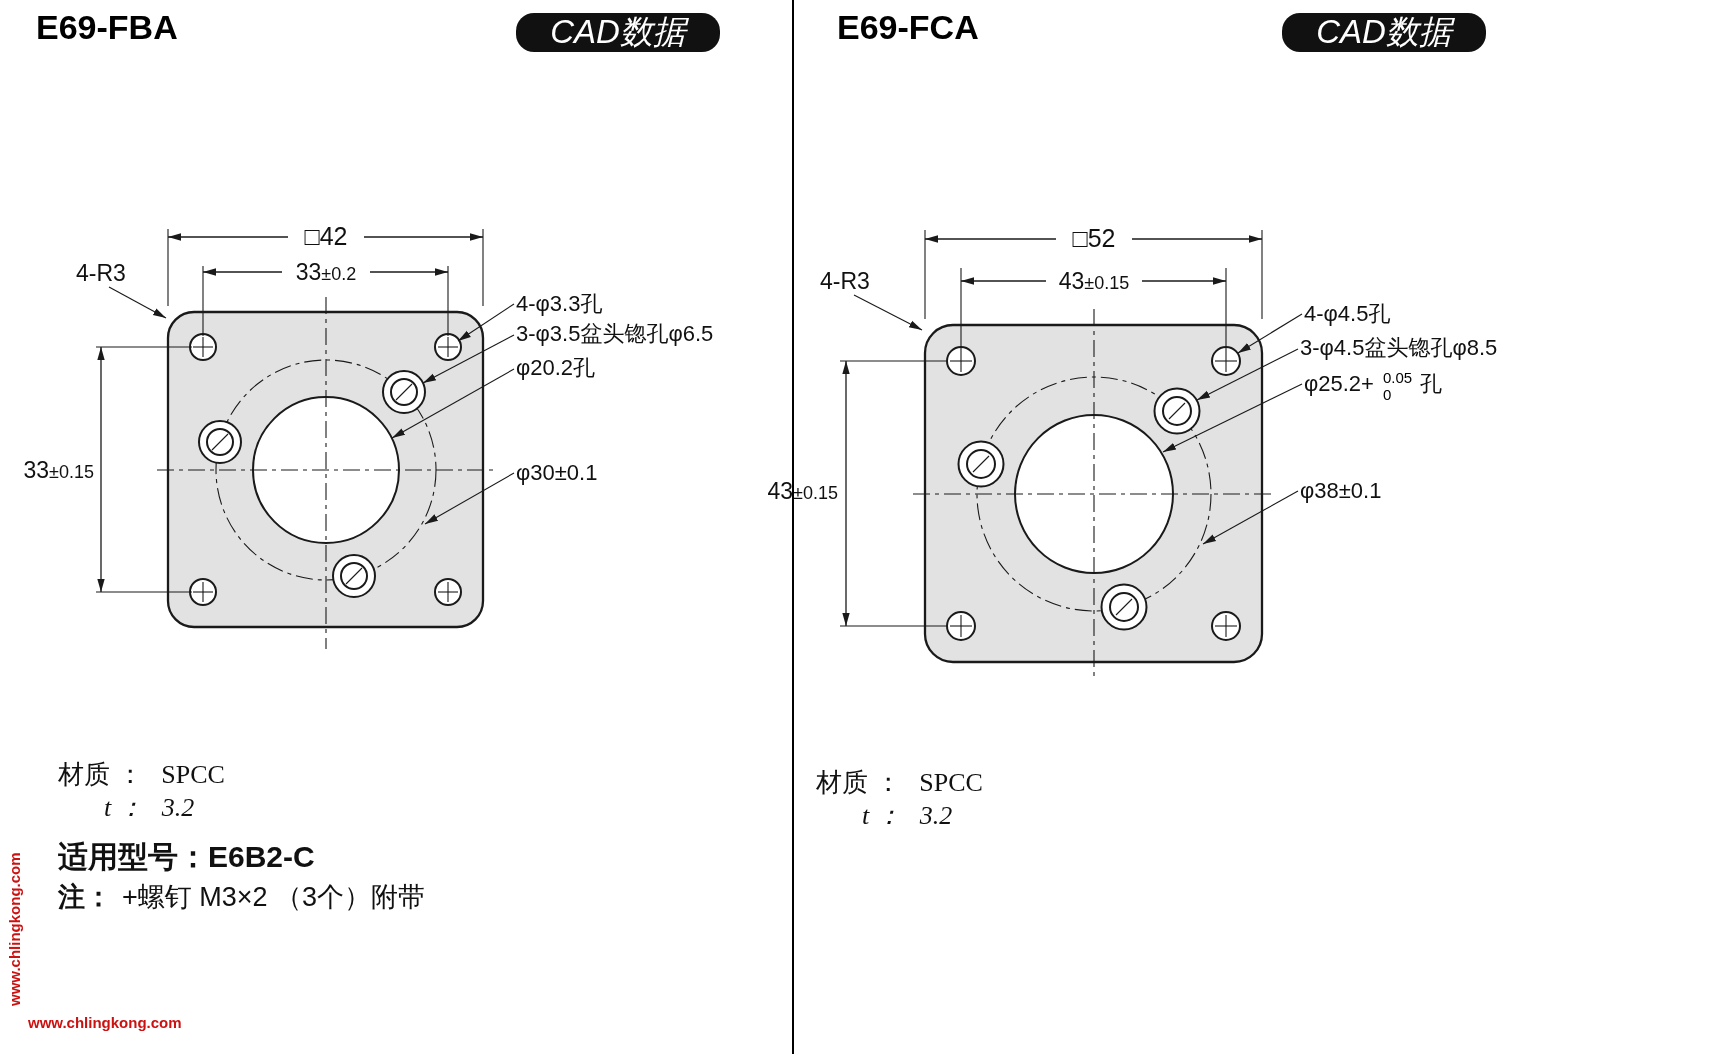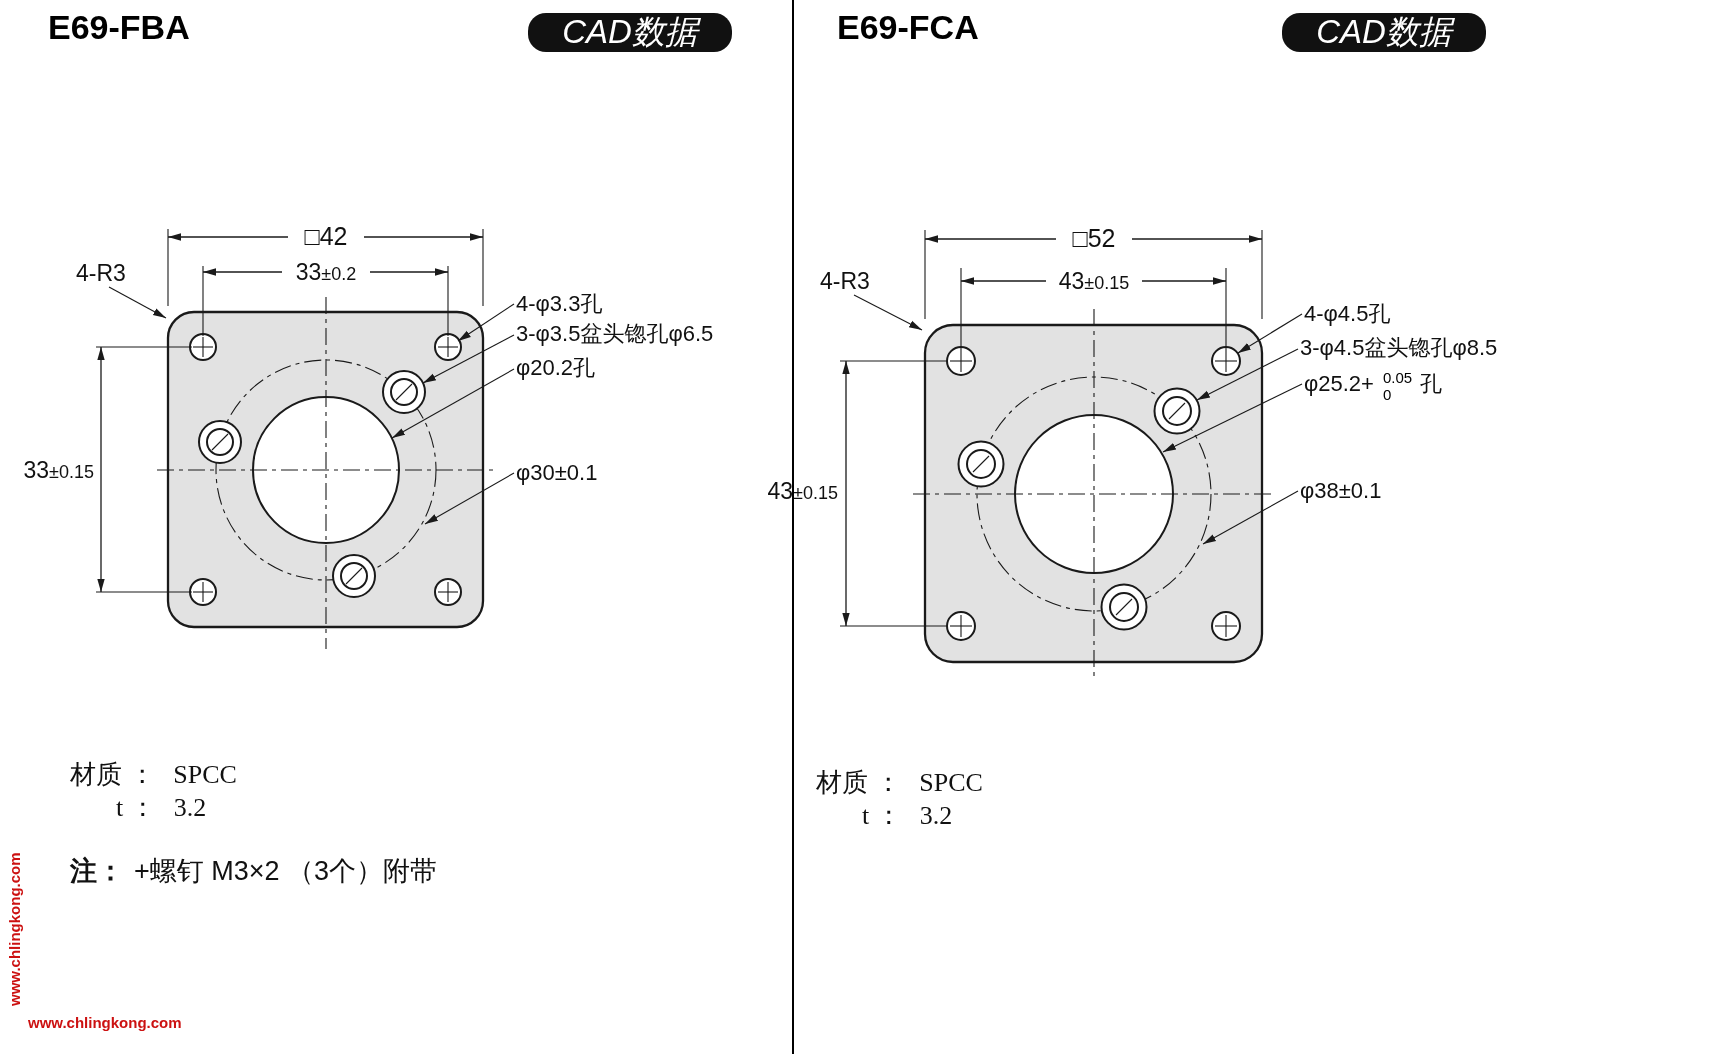--- a/index.html
+++ b/index.html
@@ -1,29 +1,29 @@
 <!DOCTYPE html>
 <html><head>
 <meta charset="utf-8">
 <style>
   html,body{margin:0;padding:0;background:#fff;}
   .page{position:relative;width:1732px;height:1054px;background:#fff;overflow:hidden;
         font-family:"Liberation Sans",sans-serif;color:#111;}
   .drawing{position:absolute;left:0;top:0;z-index:1;}
   .divider{position:absolute;top:0;left:792px;width:2px;height:1054px;background:#000;z-index:2;}
   .panel{position:absolute;top:0;height:1054px;z-index:3;}
-  .panel-left{left:12px;width:900px;padding-left:35px;}
+  .panel-left{left:0;width:900px;padding-left:35px;}
   .panel-right{left:794px;width:938px;}
   .title{position:absolute;margin:0;font-size:34px;font-weight:700;color:#000;}
   .cad-btn{position:absolute;width:204px;height:39px;background:#111;color:#fff;border-radius:18px;
            display:flex;align-items:center;justify-content:center;font-size:33px;cursor:pointer;font-style:italic;}
   .specs{position:absolute;}
   .spec-row{font-size:26px;line-height:33px;white-space:nowrap;}
   .spec-row .val{font-family:"Liberation Serif",serif;margin-left:18px;}
-  .t-row{padding-left:46px;font-family:"Liberation Serif",serif;margin-bottom:28px;}
+  .t-row{padding-left:46px;font-family:"Liberation Serif",serif;margin-bottom:12px;font-style:italic;}
   .model-row{font-size:30px;font-weight:700;line-height:42px;white-space:nowrap;}
   .note-row{font-size:27px;line-height:38px;white-space:nowrap;}
   .note-row .note-label{font-weight:700;margin-right:10px;}
   .wm{position:absolute;color:#cc1111;font-weight:700;font-size:15px;z-index:4;white-space:nowrap;}
   .wm-v{left:6px;top:1006px;transform-origin:0 0;transform:rotate(-90deg);}
   .wm-h{left:28px;top:1014px;}
 
   
   .plate{fill:#e2e2e2;stroke:#1a1a1a;stroke-width:2.3;}
   .hole{fill:#fff;stroke:#1a1a1a;stroke-width:2;}
@@ -239,20 +239,23 @@
     <h1 class="title" style="left:36px;top:8px;">E69-FBA</h1>
     <div class="cad-btn" style="left: 516px; top: 13px; background: rgb(17, 17, 17); color: rgb(255, 255, 255);">CAD数据</div>
 
     <div class="specs" style="left:58px;top:758px;">
       <div class="spec-row">
         <span>材质 ：</span><span class="val">SPCC</span>
       </div>
       <div class="spec-row t-row">
         <span>t ：</span><span class="val">3.2</span>
       </div>
+      <div class="model-row">
+        <span>适用型号：</span><span>E6B2-C</span>
+      </div>
       <div class="note-row">
         <span class="note-label">注：</span><span>+螺钉 M3×2 （3个）附带</span>
       </div>
     </div>
   </div>
 
   <div class="panel panel-right">
     <h1 class="title" style="left:43px;top:8px;">E69-FCA</h1>
     <div class="cad-btn" style="left: 488px; top: 13px; background: rgb(17, 17, 17); color: rgb(255, 255, 255);">CAD数据</div>
 

